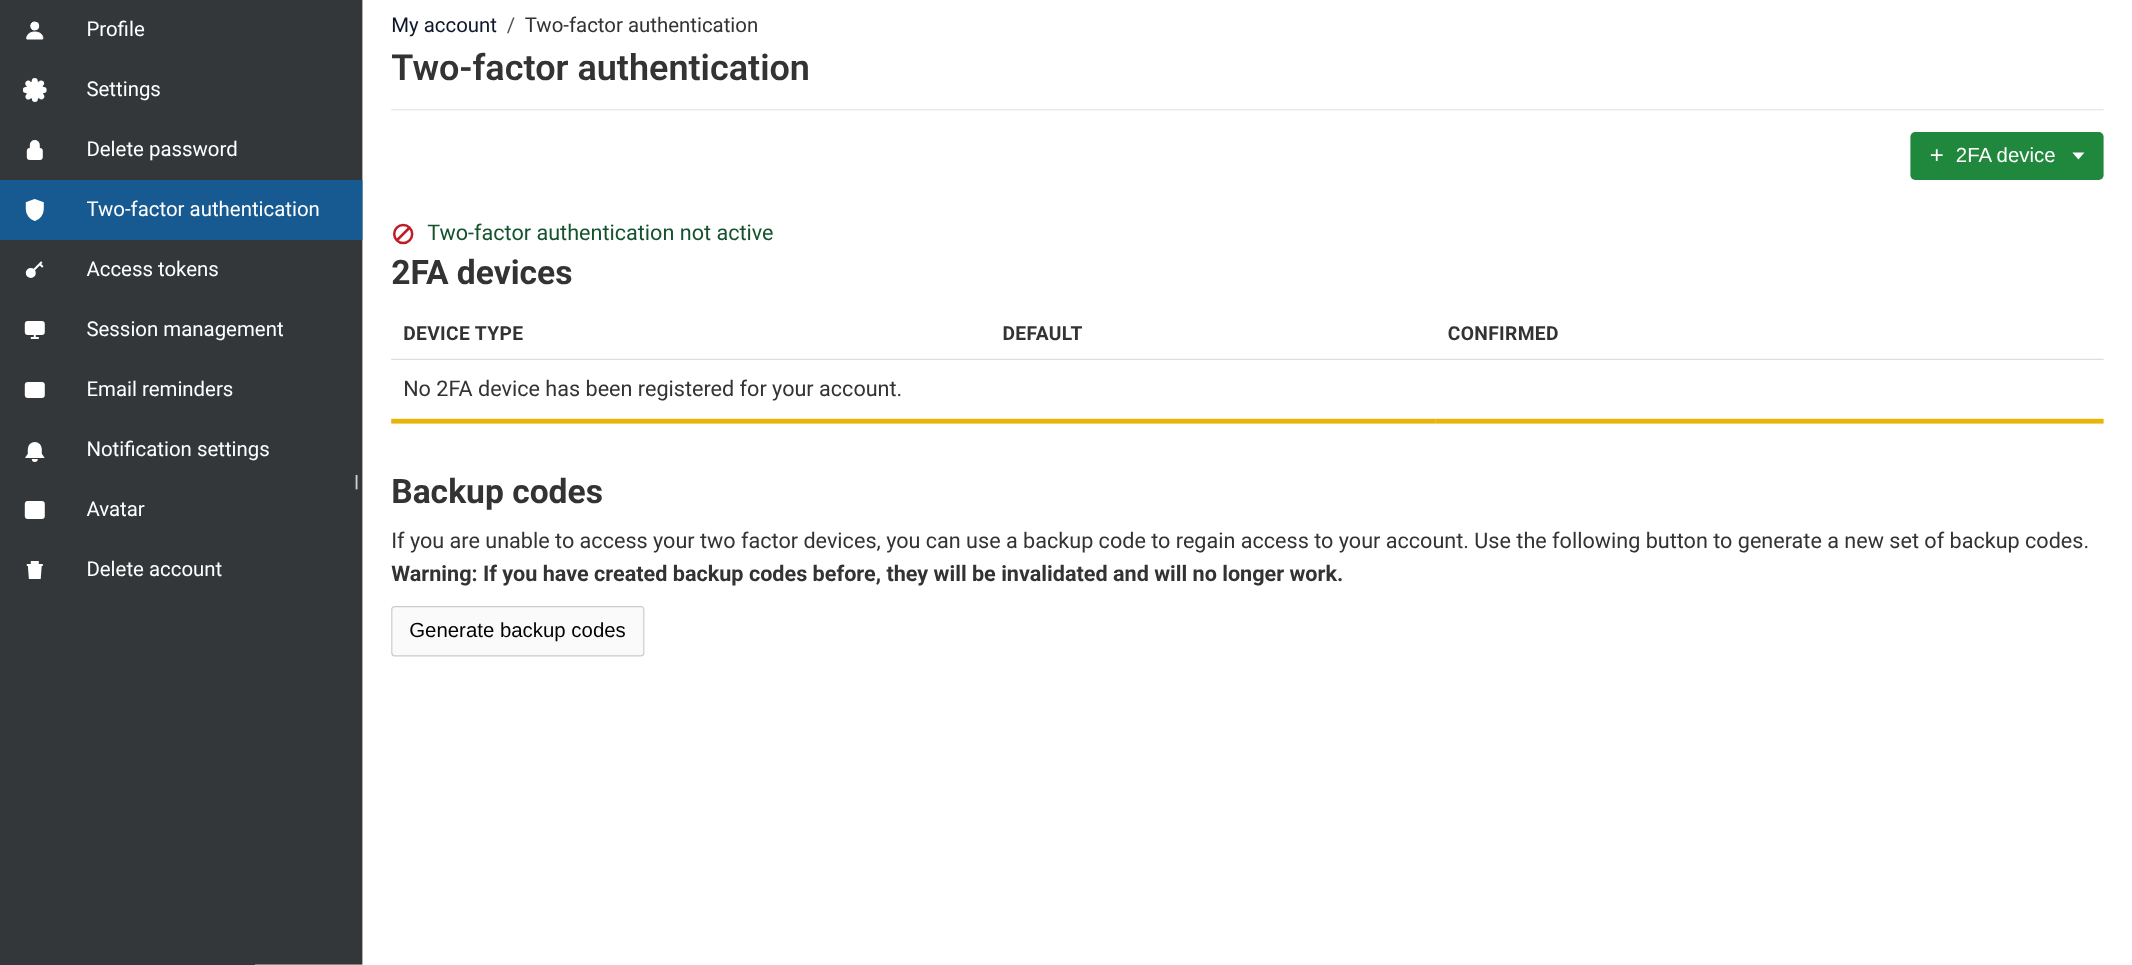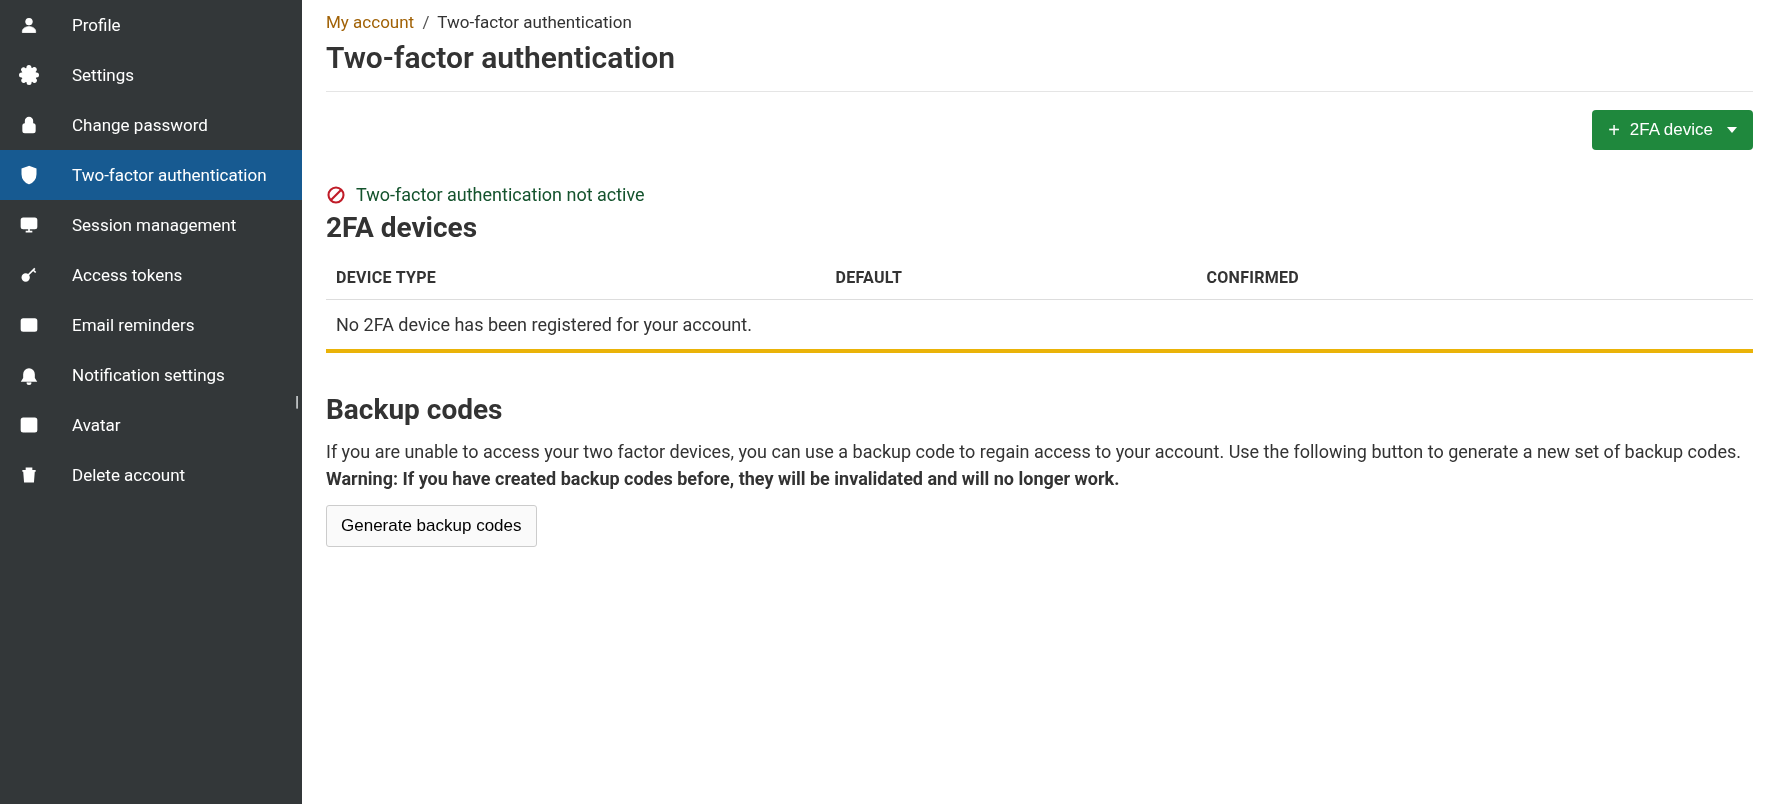--- a/index.html
+++ b/index.html
@@ -46,21 +46,21 @@
   .main {
     flex:1;
     padding:12px 24px 40px 24px;
     overflow:auto;
     background:#fff;
   }
   .breadcrumb {
     font-size:17px;
     margin-bottom:8px;
   }
-  .breadcrumb a { color:#a16207; text-decoration:none; }
+  .breadcrumb a { color:#0f172a; text-decoration:none; }
   .breadcrumb .sep { color:#555; margin:0 4px;}
   .breadcrumb .current { color:#333; }
 
   h1.page-title {
     font-size:30px;
     font-weight:600;
     margin:4px 0 16px 0;
   }
   hr.divider { border:none; border-top:1px solid #e5e5e5; margin-bottom:18px;}
 
@@ -166,51 +166,51 @@
     <span>Settings</span>
   </div>
 
   <div class="sidebar-item">
     <span class="icon">
       <svg viewBox="0 0 24 24" fill="none" stroke="#fff" stroke-width="2">
           <rect x="5" y="11" width="14" height="10" rx="2"></rect>
           <path d="M8 11V7a4 4 0 0 1 8 0v4"></path>
         </svg>
     </span>
-    <span>Change password</span>
+    <span>Delete password</span>
   </div>
 
   <div class="sidebar-item active">
     <span class="icon">
       <svg viewBox="0 0 24 24" fill="none" stroke="#fff" stroke-width="2">
           <path d="M12 2 4 5v6c0 5 3.4 9.7 8 11 4.6-1.3 8-6 8-11V5l-8-3z"></path>
           <circle cx="12" cy="11" r="1.5" fill="#fff" stroke="none"></circle>
         </svg>
     </span>
     <span>Two-factor authentication</span>
   </div>
 
   <div class="sidebar-item">
     <span class="icon">
       <svg viewBox="0 0 24 24" fill="none" stroke="#fff" stroke-width="2">
+          <circle cx="8" cy="15" r="4"></circle>
+          <path d="m11 12 8-8M17 6l3 3"></path>
+        </svg>
+    </span>
+    <span>Access tokens</span>
+  </div>
+
+  <div class="sidebar-item">
+    <span class="icon">
+      <svg viewBox="0 0 24 24" fill="none" stroke="#fff" stroke-width="2">
           <rect x="3" y="4" width="18" height="12" rx="2"></rect>
           <path d="M8 20h8M12 16v4"></path>
         </svg>
     </span>
     <span>Session management</span>
-  </div>
-
-  <div class="sidebar-item">
-    <span class="icon">
-      <svg viewBox="0 0 24 24" fill="none" stroke="#fff" stroke-width="2">
-          <circle cx="8" cy="15" r="4"></circle>
-          <path d="m11 12 8-8M17 6l3 3"></path>
-        </svg>
-    </span>
-    <span>Access tokens</span>
   </div>
 
   <div class="sidebar-item">
     <span class="icon">
       <svg viewBox="0 0 24 24" fill="none" stroke="#fff" stroke-width="2">
           <rect x="3" y="5" width="18" height="14" rx="2"></rect>
           <path d="m3 7 9 6 9-6"></path>
         </svg>
     </span>
     <span>Email reminders</span>

